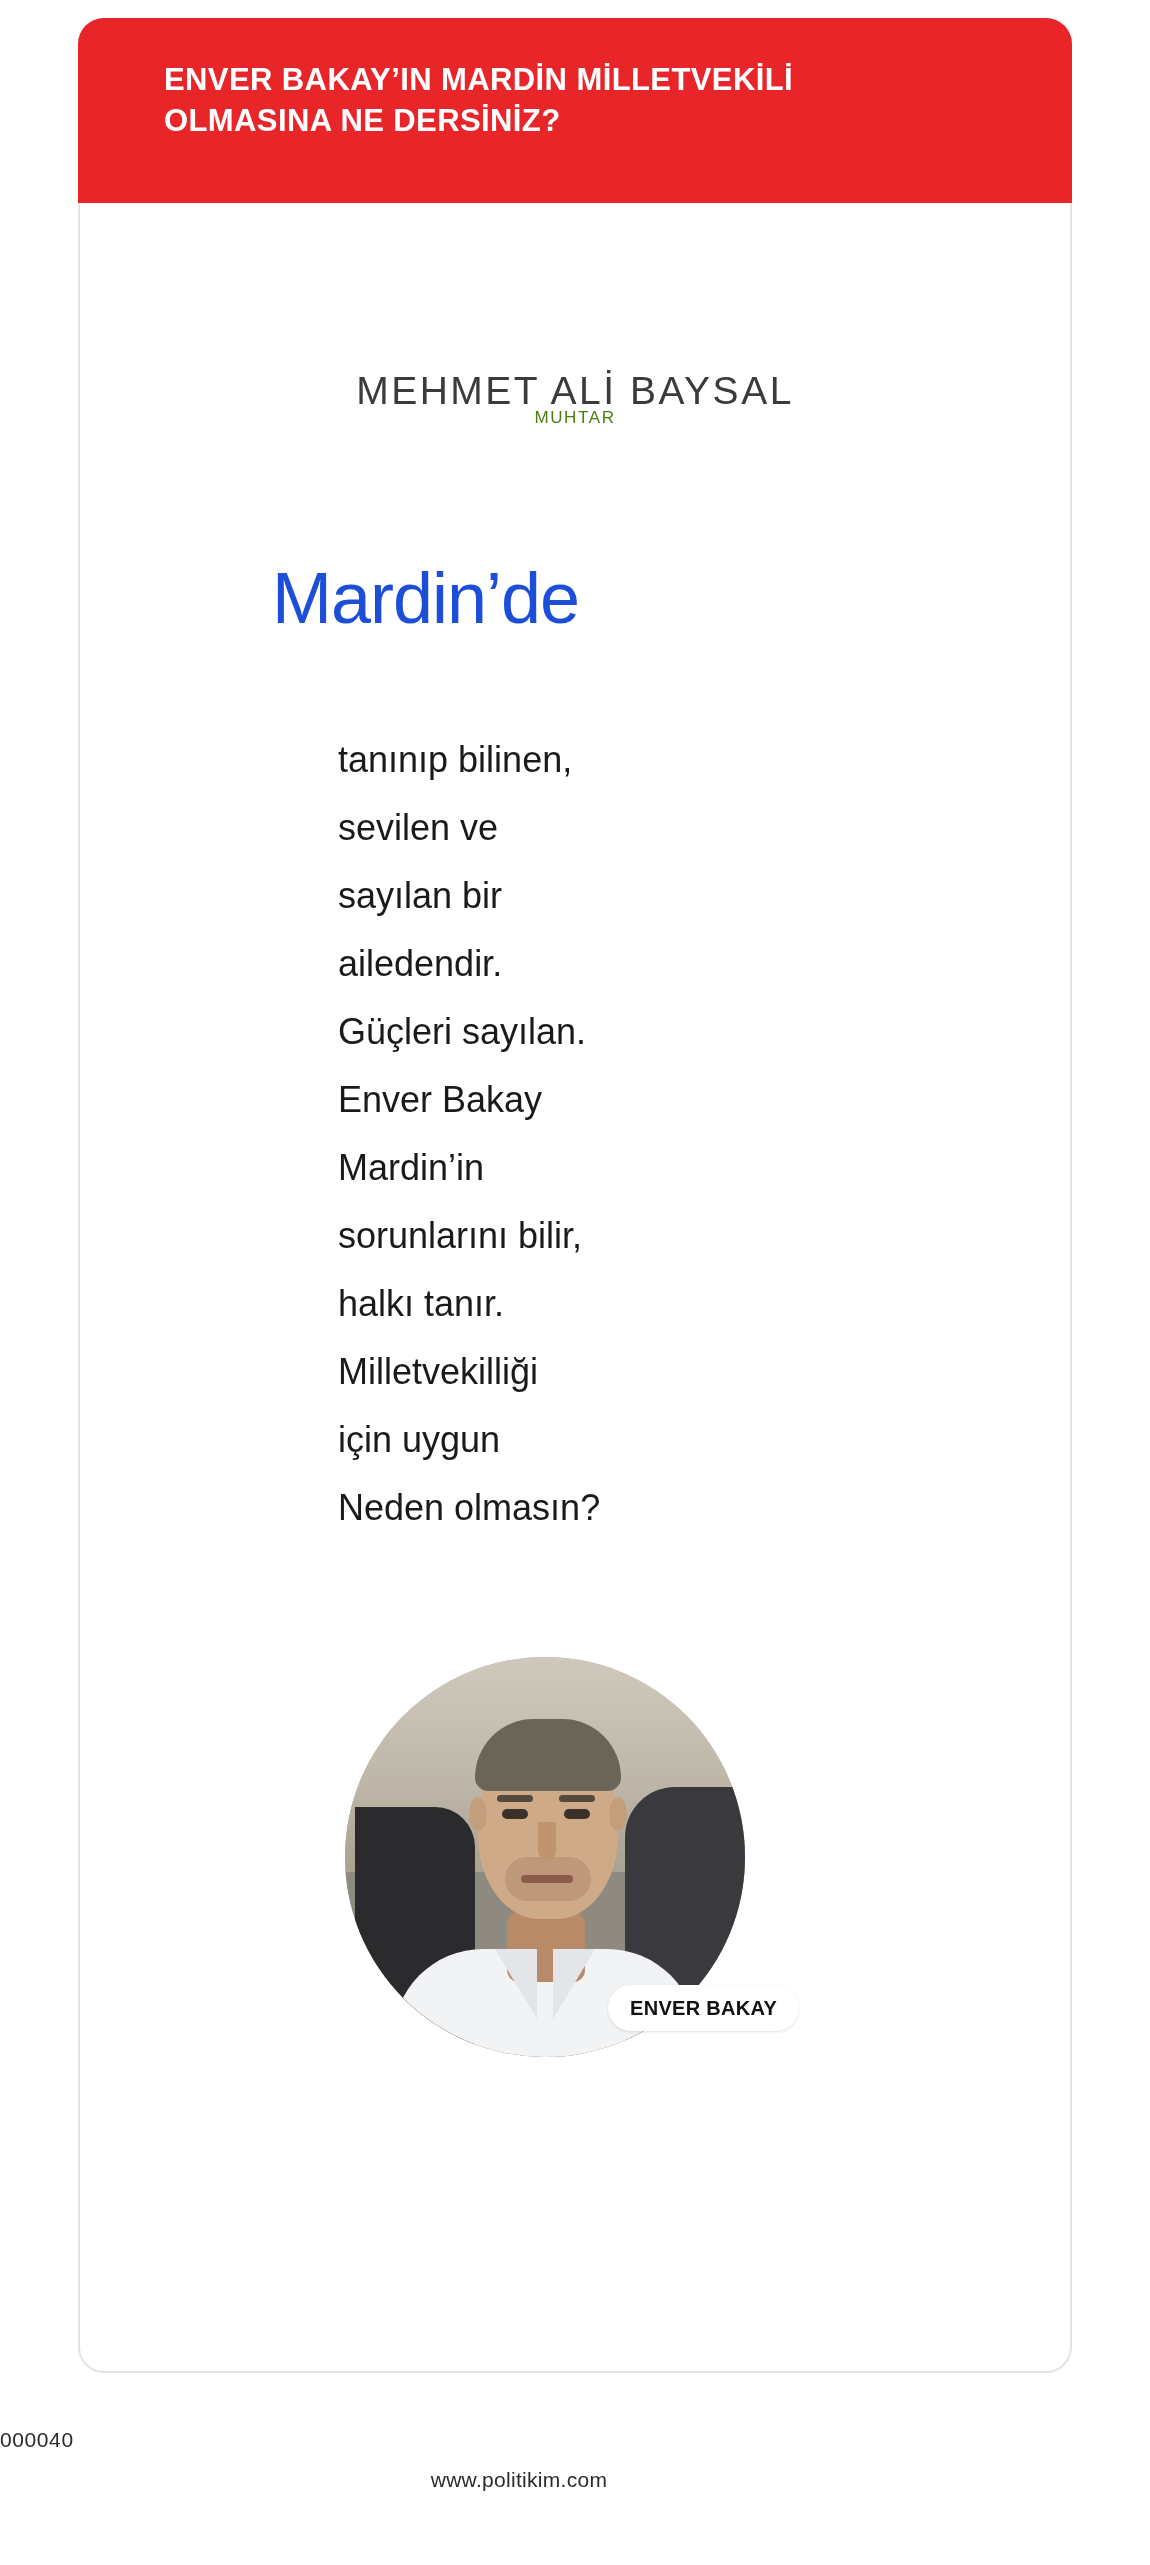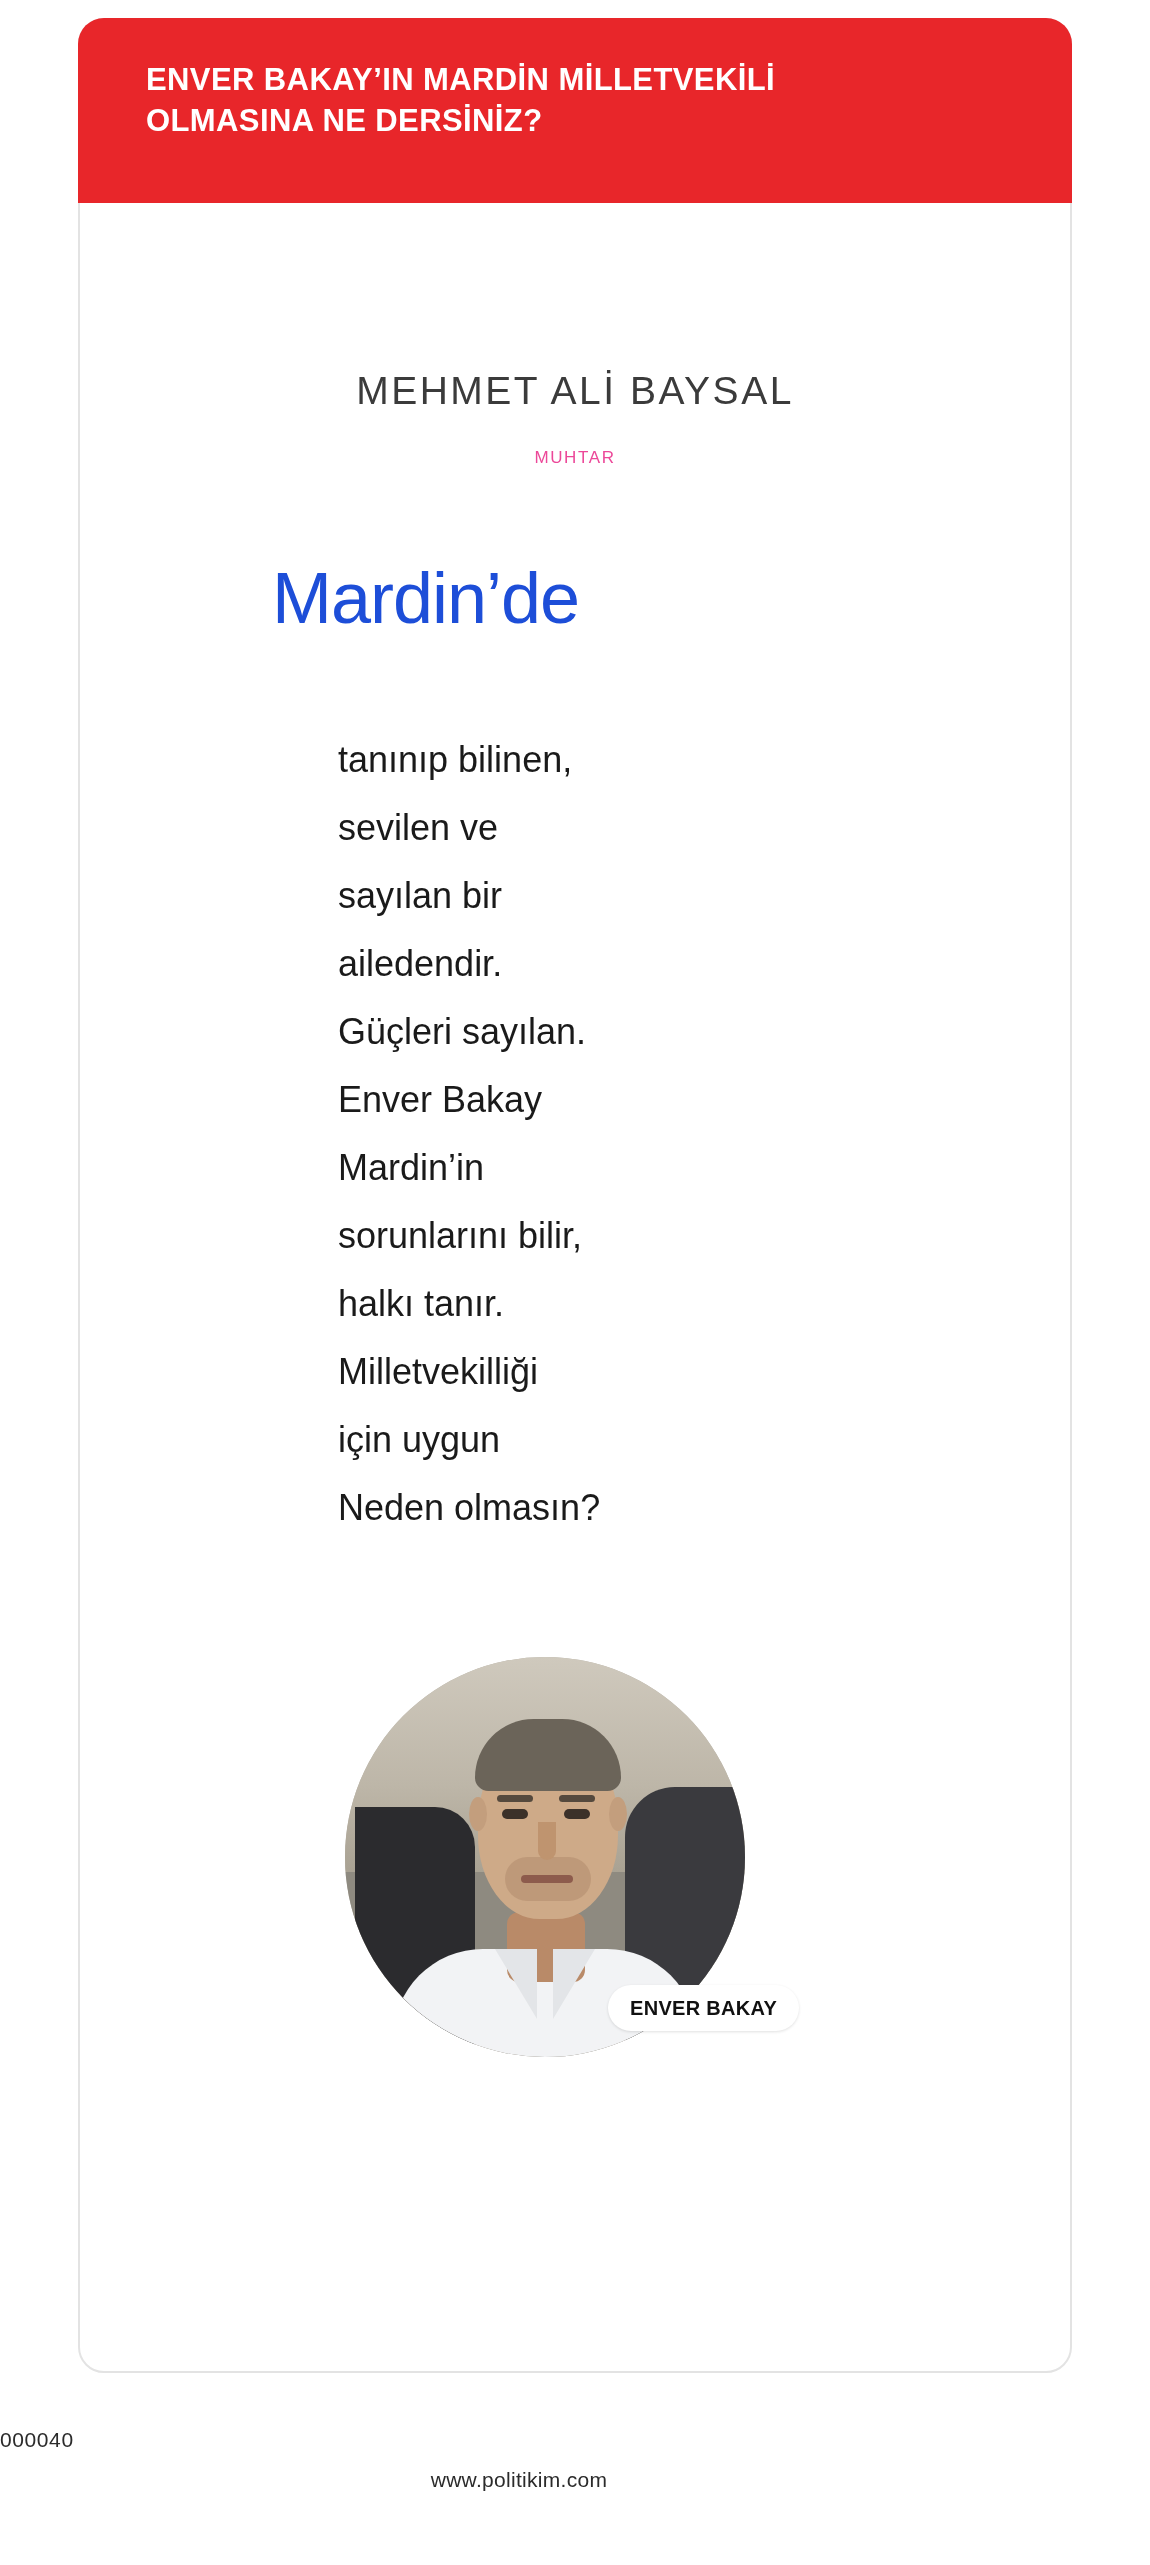--- a/index.html
+++ b/index.html
@@ -44,21 +44,21 @@
     top: 18px;
     width: 994px;
     height: 185px;
     background: #e8262a;
     border-top-left-radius: 26px;
     border-top-right-radius: 26px;
     box-sizing: border-box;
   }
   .banner-text {
     position: absolute;
-    left: 68px;
+    left: 86px;
     top: 42px;
     width: 780px;
     color: #ffffff;
     font-size: 31px;
     font-weight: bold;
     line-height: 1.32;
     letter-spacing: 0.4px;
     text-transform: uppercase;
   }
 
@@ -76,23 +76,22 @@
     margin-top: 24px;
   }
   .author-role {
     position: absolute;
     left: 0;
     top: 408px;
     width: 1150px;
     text-align: center;
     font-size: 17px;
     letter-spacing: 1.6px;
-    color: #ec4899;
+    color: #4d7c0f;
     font-weight: 400;
-    margin-top: 40px;
   }
 
   
   .quote-lead {
     position: absolute;
     left: 272px;
     top: 562px;
     width: 640px;
     font-size: 72px;
     font-weight: normal;

